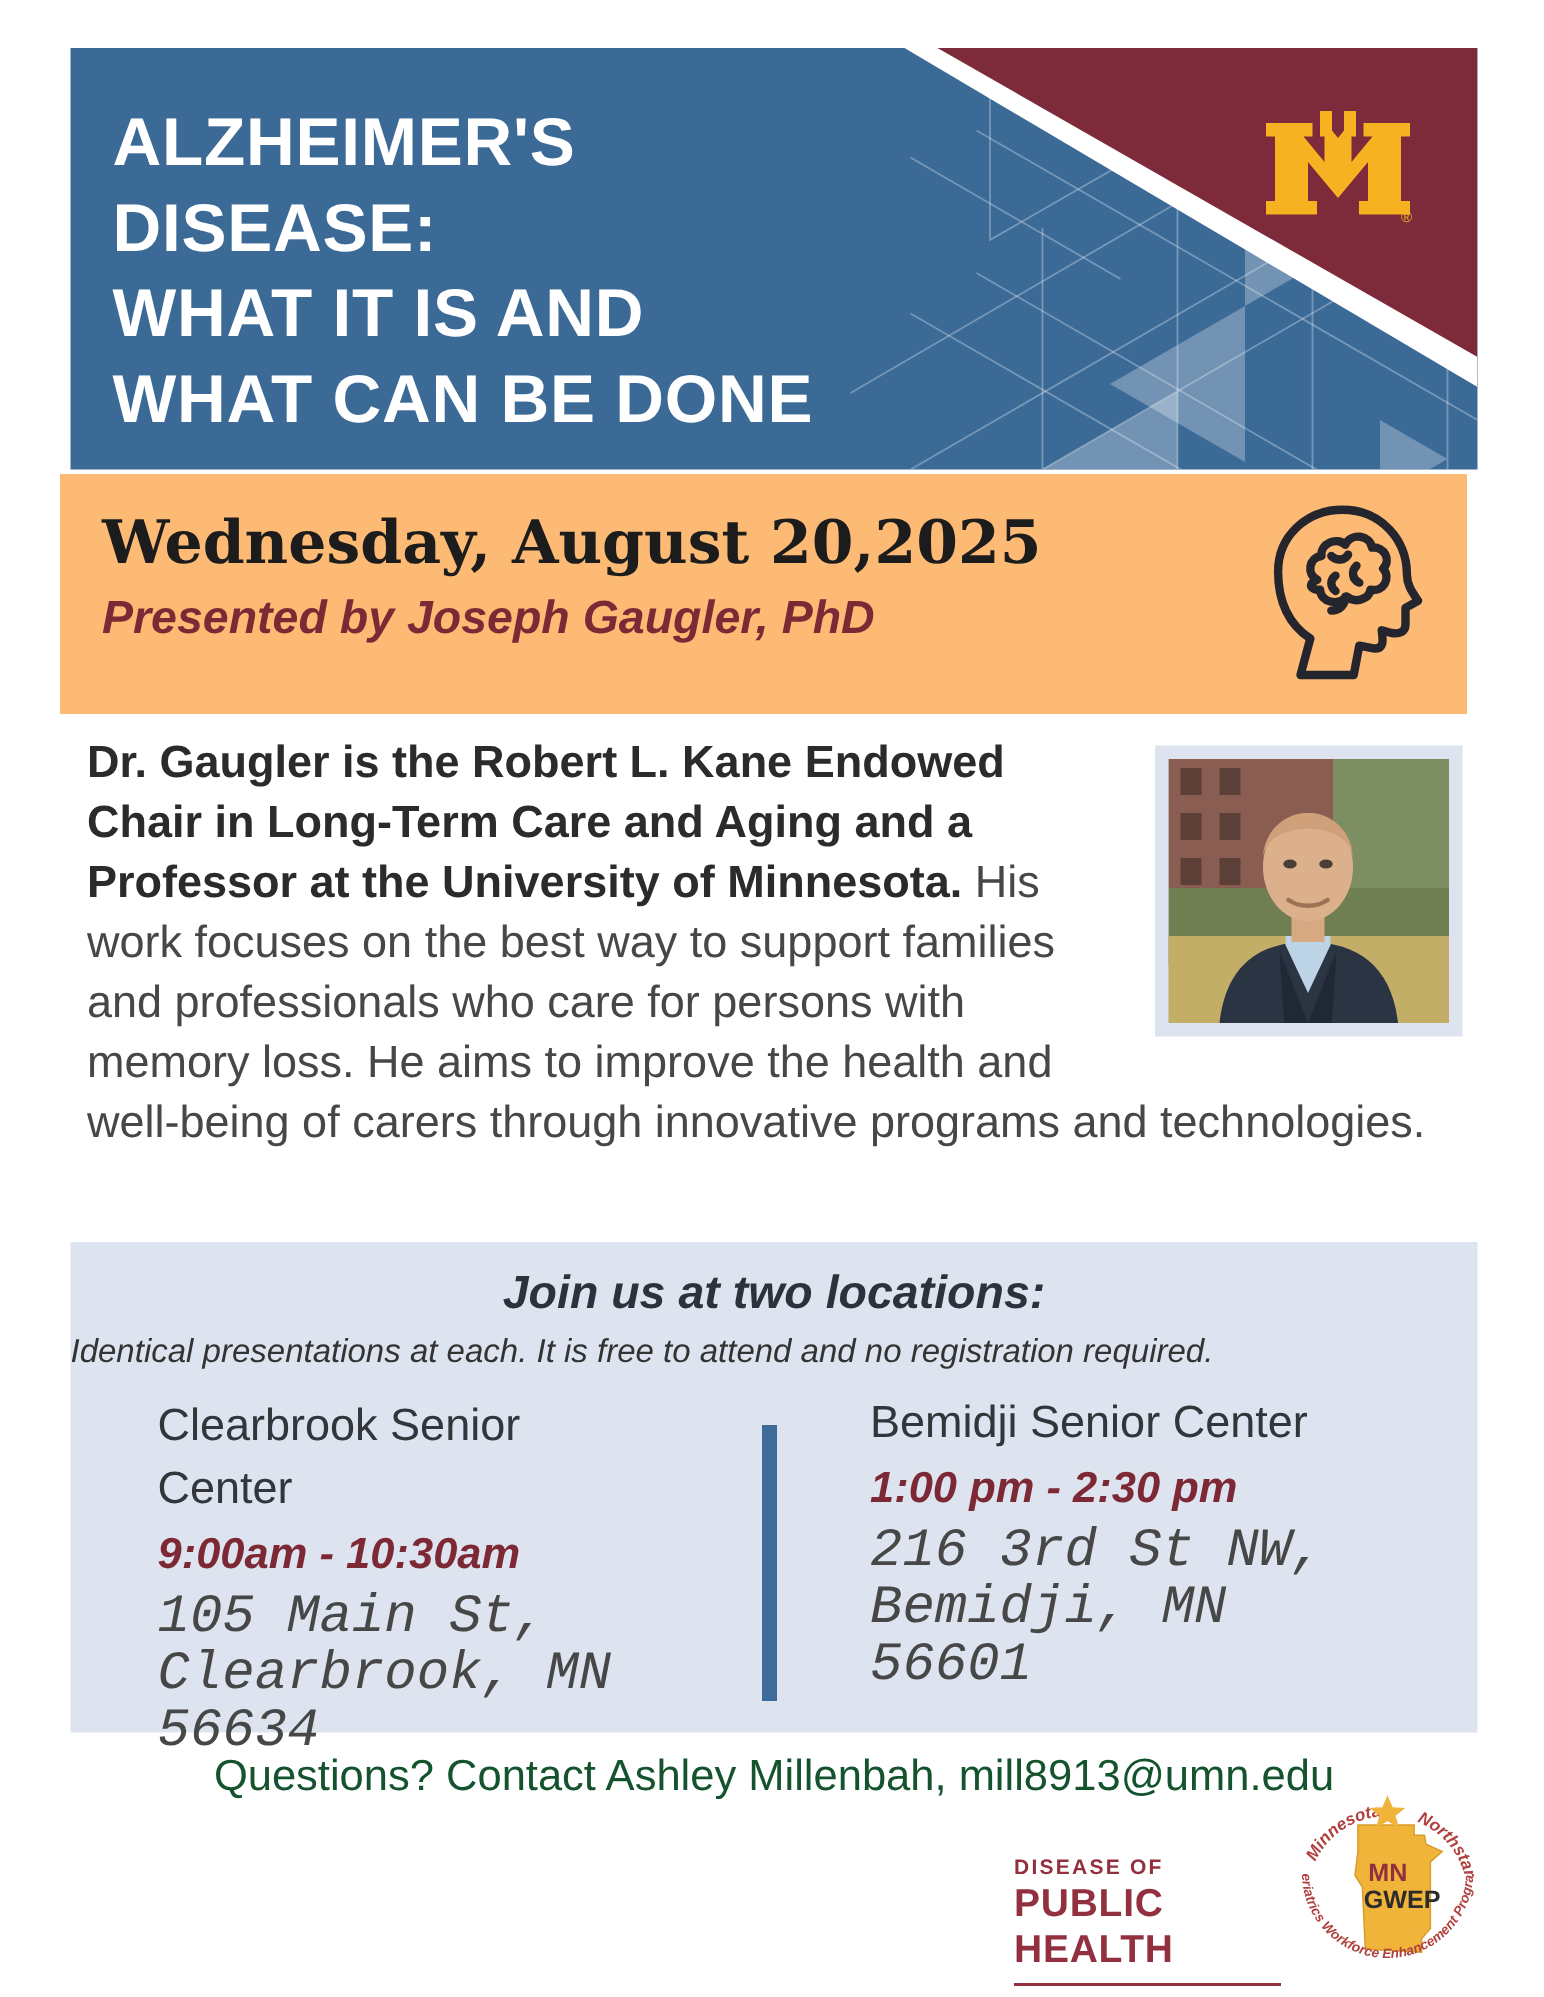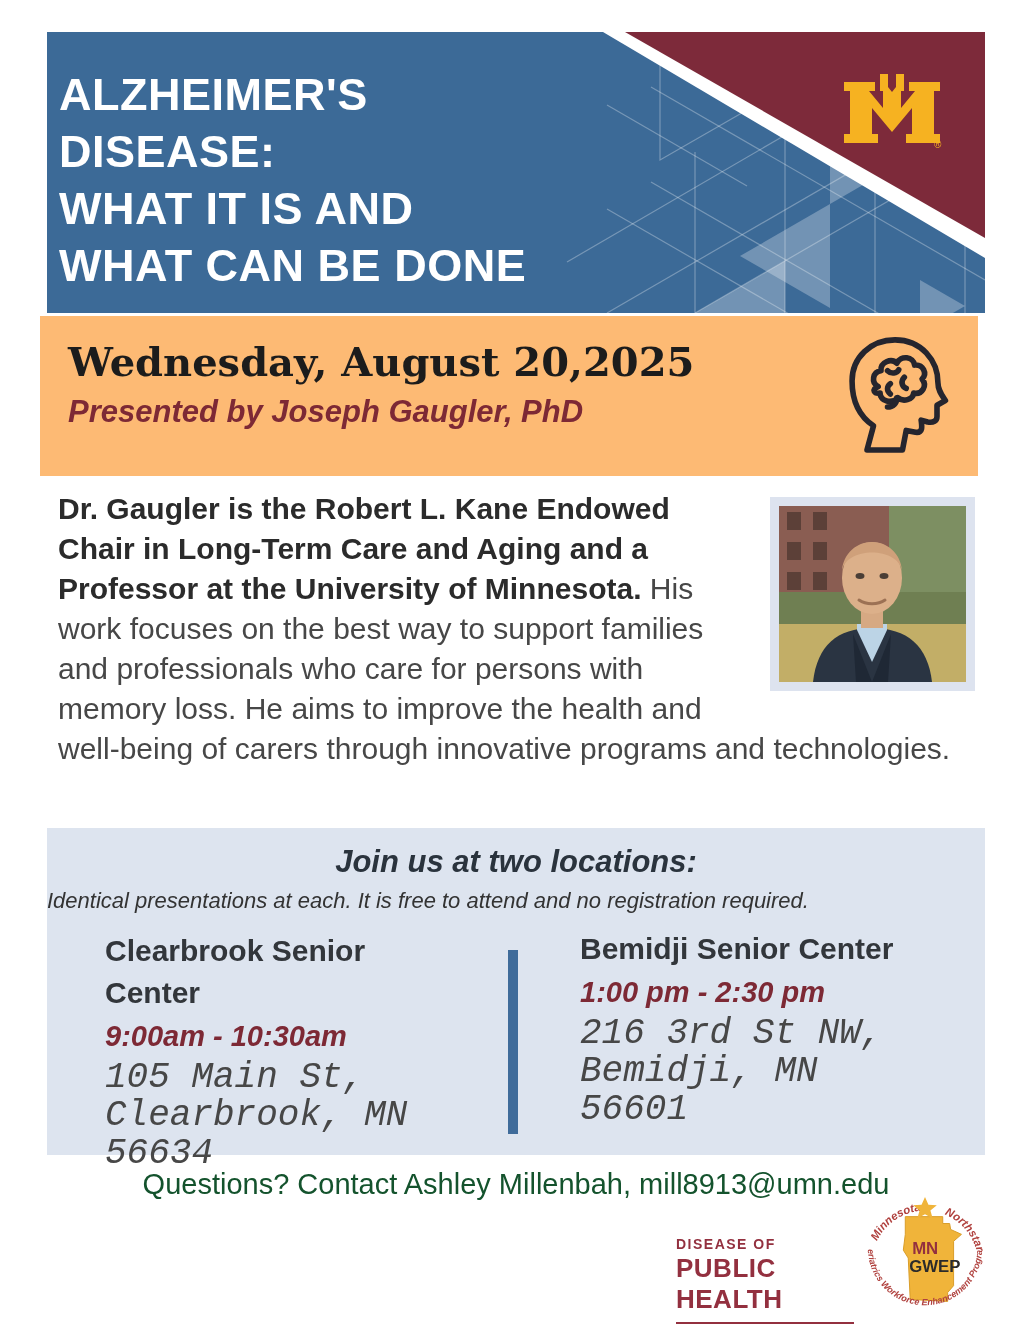--- a/index.html
+++ b/index.html
@@ -2,21 +2,21 @@
 <html><head>
 <meta charset="utf-8">
 <style>
   * { margin:0; padding:0; box-sizing:border-box; }
   body { background:#ffffff; font-family:"Liberation Sans", sans-serif; }
   .page { position:relative; width:1029px; height:1331px; background:#ffffff; overflow:hidden; }
 
   
   .header { position:absolute; left:47px; top:32px; width:938px; height:281px; background:#3c6a97; overflow:hidden; }
   .header-deco { position:absolute; left:0; top:0; width:938px; height:281px; }
-  .title { position:relative; z-index:3; padding:34px 0 0 12px; color:#ffffff;
+  .title { position:relative; z-index:3; padding:34px 0 0 28px; color:#ffffff;
            font-size:45px; font-weight:800; letter-spacing:0.5px; line-height:57px; }
   .umn-m { position:absolute; z-index:4; left:795px; top:42px; }
 
   
   .dateband { position:absolute; left:40px; top:316px; width:938px; height:160px; background:#fdba74; }
   .date { position:absolute; left:28px; top:22px; font-family:"DejaVu Serif","Liberation Serif",serif;
           font-size:40px; font-weight:700; color:#1c1c1c; }
   .presenter { position:absolute; left:28px; top:78px; font-size:31px; font-weight:700; font-style:italic; color:#7d2935; }
   .headicon { position:absolute; left:799px; top:14px; }
 
@@ -28,21 +28,21 @@
                  background:#dde3ef; padding:9px; }
   .photo-frame svg { display:block; }
 
   
   .locations { position:absolute; left:47px; top:828px; width:938px; height:327px; background:#dde4ef; }
   .loc-heading { text-align:center; margin-top:16px; font-size:31px; font-weight:700; font-style:italic; color:#2a333d; }
   .loc-sub { margin-top:8px; font-size:22px; font-style:italic; color:#333333; }
   .loc-col { position:absolute; width:380px; }
   .loc-col.left  { left:58px;  top:102px; }
   .loc-col.right { left:533px; top:100px; }
-  .loc-name { font-size:30px; font-weight:700; color:#32363b; line-height:42px; width:330px; }
+  .loc-name { font-size:30px; font-weight:400; color:#32363b; line-height:42px; width:330px; }
   .loc-time { margin-top:6px; font-size:29px; font-weight:700; font-style:italic; color:#7d2935; }
   .loc-addr { margin-top:6px; font-size:36px; font-style:italic; color:#474747; line-height:38px; width:340px;font-family:Liberation Mono, monospace; }
   .loc-divider { position:absolute; left:461px; top:122px; width:10px; height:184px; background:#3f6b9a; }
 
   
   .contact { position:absolute; left:47px; top:1168px; width:938px; text-align:center;
              font-size:29px; color:#14532d; }
 
   .sph-logo { position:absolute; left:676px; top:1236px; width:190px; color:#93303f; }
   .sph-l1 { font-size:14px; font-weight:700; letter-spacing:1.5px; }

